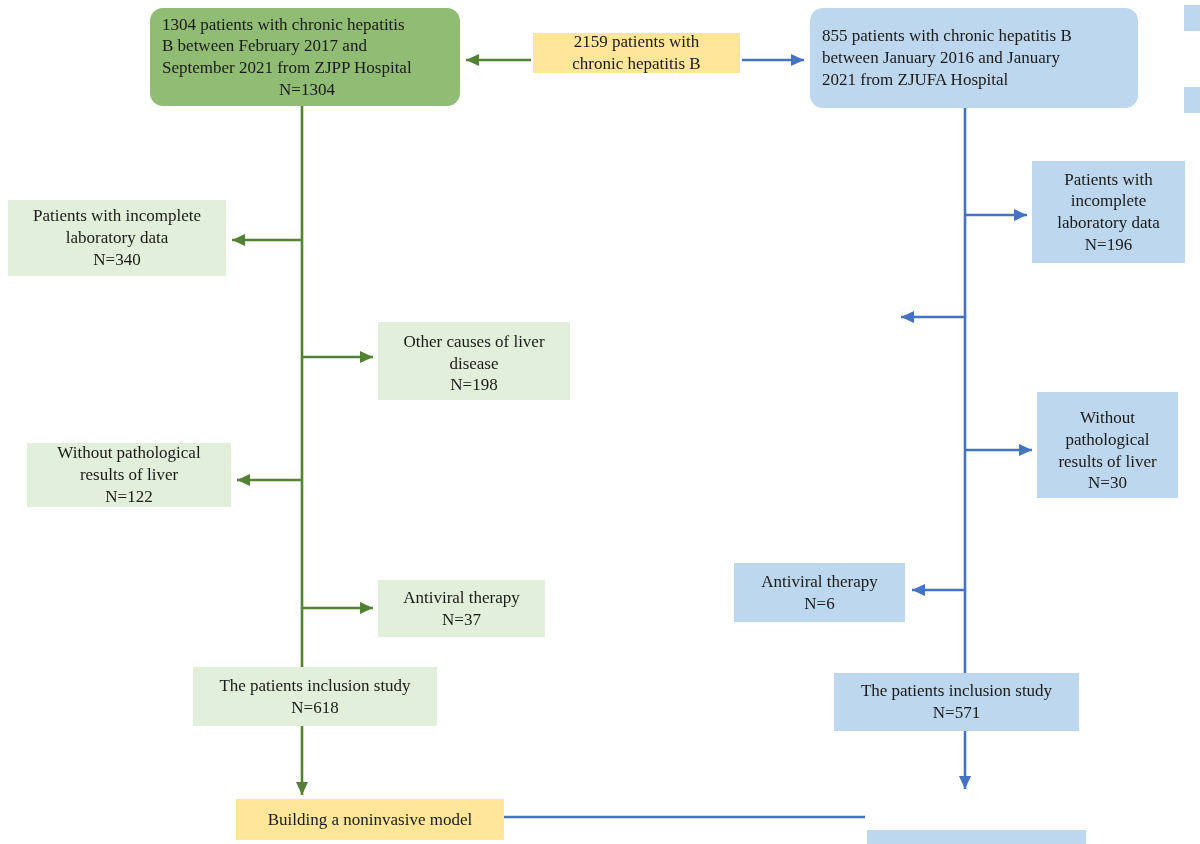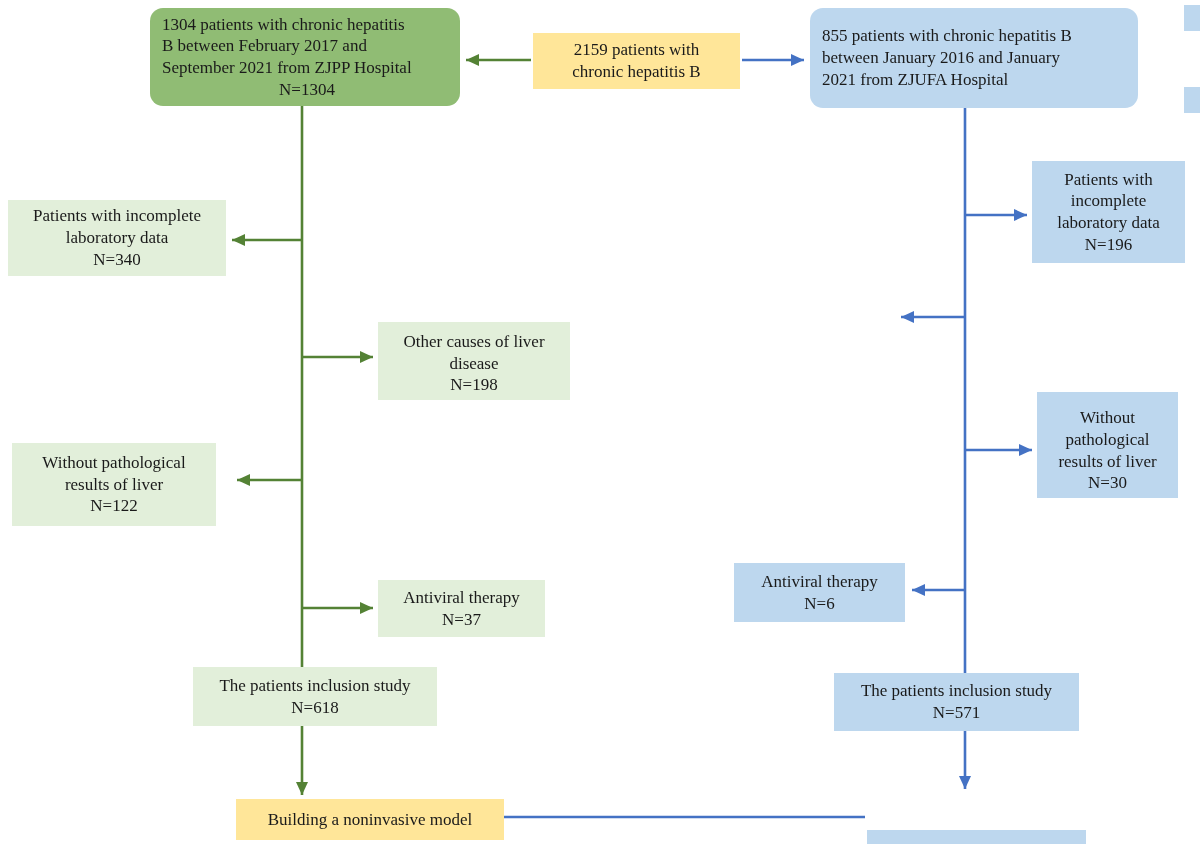--- a/index.html
+++ b/index.html
@@ -71,21 +71,21 @@
     <line class="ln-blue" x1="865" y1="817" x2="467" y2="817" marker-end="url(#ah-blue)"></line>
   </svg>
 
   <div class="box fill-green align-left" style="left:150px;top:8px;width:310px;height:98px;">
     <div class="box-text">1304 patients with chronic hepatitis
 B between February 2017 and
 September 2021 from ZJPP Hospital</div>
     <div class="box-n">N=1304</div>
   </div>
 
-  <div class="box fill-yellow" style="left:533px;top:33px;width:207px;height:56px;">
+  <div class="box fill-yellow" style="left:533px;top:33px;width:207px;height:40px;">
     <div class="box-text">2159 patients with
 chronic hepatitis B</div>
   </div>
 
   <div class="box fill-blue-light align-left" style="left:810px;top:8px;width:328px;height:100px;">
     <div class="box-text">855 patients with chronic hepatitis B
 between January 2016 and January
 2021 from ZJUFA Hospital</div>
   </div>
 
@@ -97,21 +97,21 @@
 laboratory data</div>
     <div class="box-n">N=340</div>
   </div>
 
   <div class="box fill-green-light" style="left:378px;top:322px;width:192px;height:78px;justify-content:flex-end;">
     <div class="box-text">Other causes of liver
 disease</div>
     <div class="box-n">N=198</div>
   </div>
 
-  <div class="box fill-green-light" style="left:12px;top:443px;width:204px;height:83px;">
+  <div class="box fill-green-light" style="left:27px;top:443px;width:204px;height:64px;">
     <div class="box-text">Without pathological
 results of liver</div>
     <div class="box-n">N=122</div>
   </div>
 
   <div class="box fill-green-light" style="left:378px;top:580px;width:167px;height:57px;">
     <div class="box-text">Antiviral therapy</div>
     <div class="box-n">N=37</div>
   </div>
 

